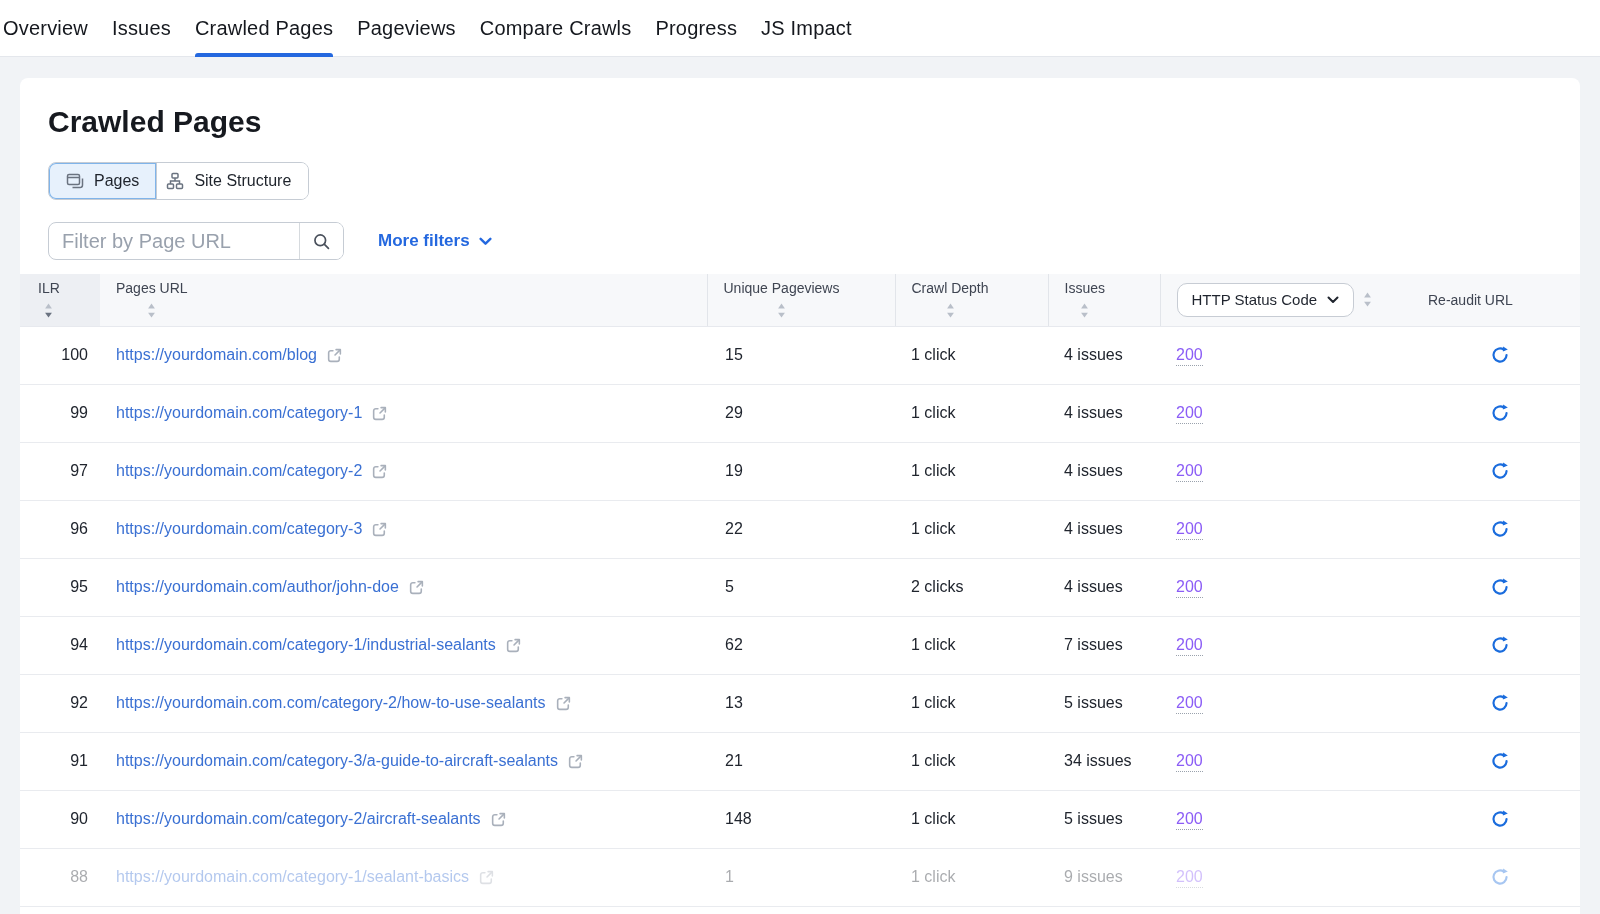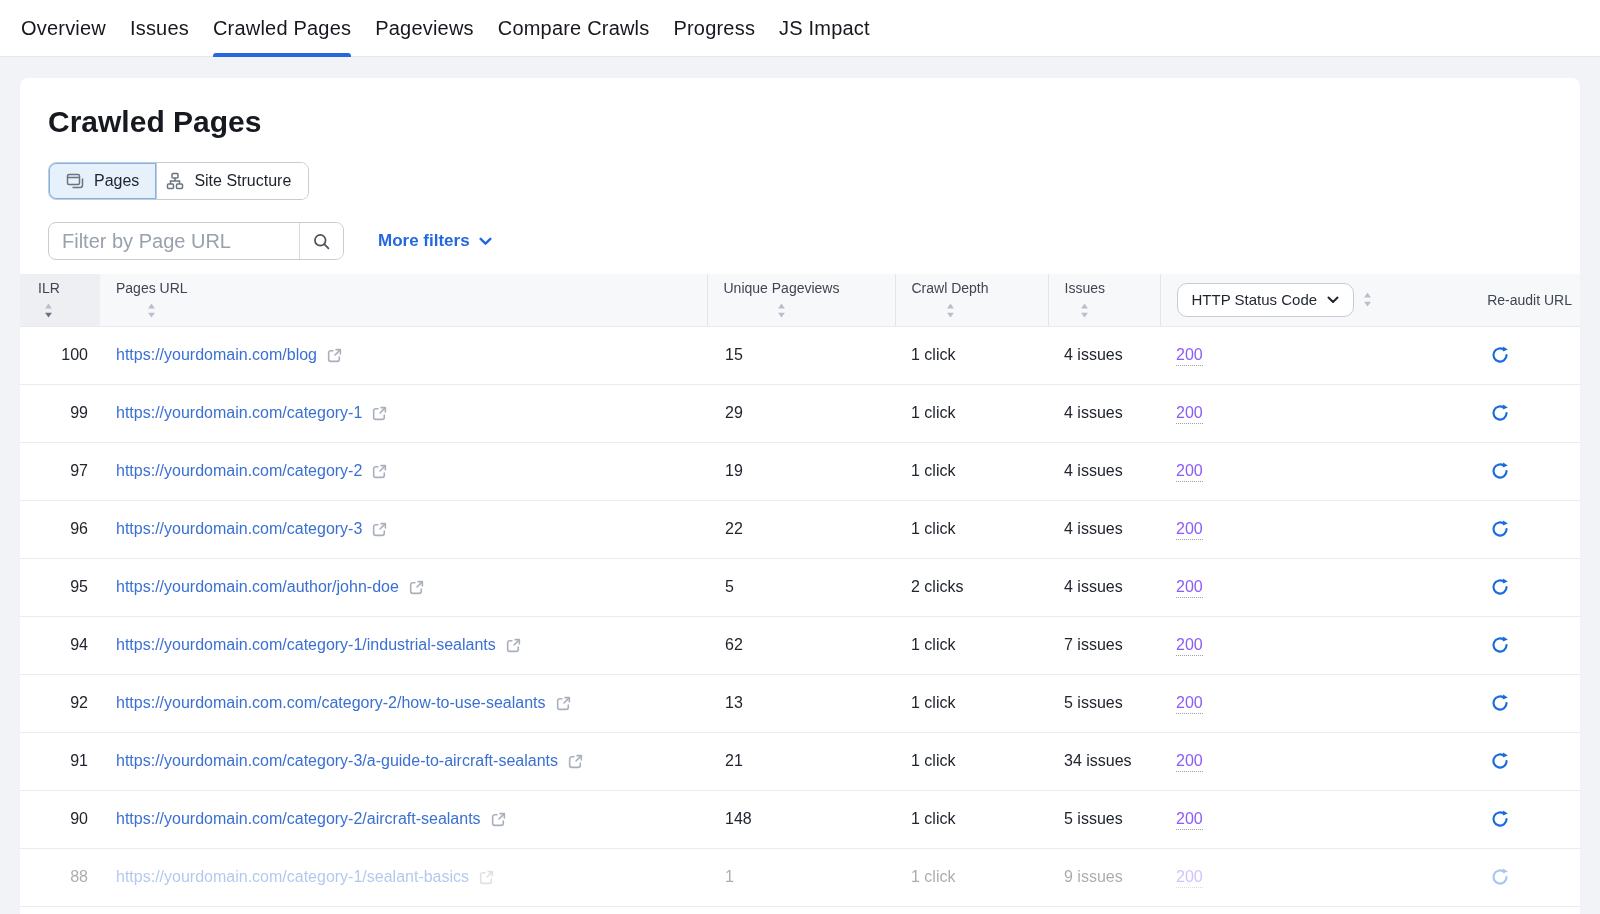--- a/index.html
+++ b/index.html
@@ -13,21 +13,21 @@
     --link-blue:#3a70d3;
     --active-toggle-bg:#e7f1fc;
     --active-toggle-border:#7fb4ea;
     --header-bg:#f7f8fa;
     --header-sorted-bg:#edeff3;
   }
 
   
   .topnav {
     background:#fff; height:57px; display:flex; align-items:stretch;
-    padding-left:21px; gap:24px; border-bottom:1px solid #e4e7ec;
+    padding-left:3px; gap:24px; border-bottom:1px solid #e4e7ec;
   }
   .tab {
     position:relative; display:flex; align-items:center;
     font-size:20px; font-weight:500; color:#15181e; cursor:pointer;
     letter-spacing:.2px; white-space:nowrap;
   }
   .tab.active::after {
     content:""; position:absolute; left:0; right:0; bottom:-1px;
     height:4px; background:var(--accent-blue); border-radius:3px 3px 0 0;
   }
@@ -83,21 +83,21 @@
 
   
   table { border-collapse:collapse; table-layout:fixed; width:1560px; margin-top:14px; }
   thead th {
     height:52px; background:var(--header-bg);
     font-size:14px; font-weight:400; color:#3f4552; text-align:left;
     padding:0 0 0 16px; border-bottom:1px solid #e7e9ee;
   }
   thead th.divided { border-left:1px solid #e2e5ea; }
   thead th.col-ilr { background:var(--header-sorted-bg); padding-left:18px; }
-  thead th.col-reaudit { text-align:right; padding:0 8px; }
+  thead th.col-reaudit { text-align:left; padding:0 8px; }
   .hd { display:inline-flex; align-items:center; gap:6px; cursor:pointer;flex-direction:column; }
   .hd-http { display:flex; align-items:center; gap:8px; padding-right:8px; }
 
   .status-select {
     display:flex; align-items:center; gap:10px; height:34px; padding:0 14px;
     background:#fff; border:1px solid #c7ccd4; border-radius:10px;
     font-size:15px; color:#1f242e; cursor:pointer; font-family:inherit; white-space:nowrap;
   }
 
   .sort { flex:none; }

